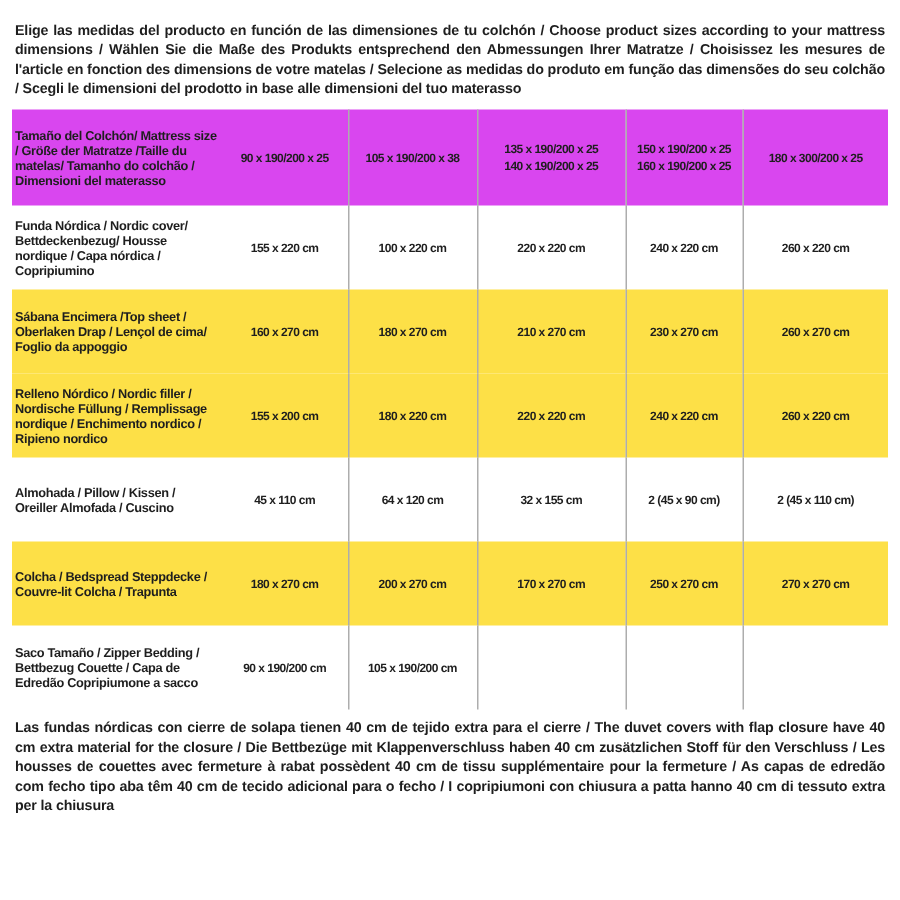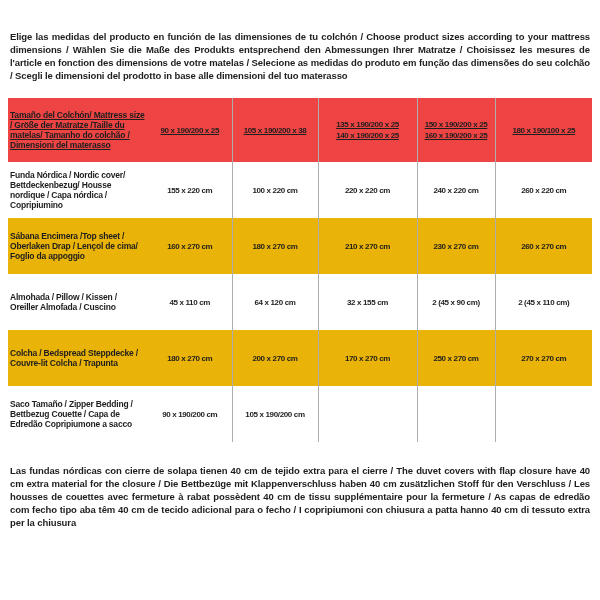--- a/index.html
+++ b/index.html
@@ -11,21 +11,21 @@
     position: relative;
     width: 600px;
     height: 600px;
     background: #ffffff;
     font-family: "Liberation Sans", sans-serif;
     color: #1e1e1e;
     box-sizing: border-box;
     overflow: hidden;
   }
   .intro, .footnote {
-    margin: 16px 10px;
+    margin: 0 10px;
     font-size: 9.5px;
     font-weight: 700;
     line-height: 13px;
     letter-spacing: -0.1px;
     text-align: justify;
     color: #1e1e1e;
   }
   .intro { padding-top: 14px; }
   .footnote { padding-top: 6px; }
   table.size-table {
@@ -48,23 +48,23 @@
     line-height: 10px;
     letter-spacing: -0.2px;
   }
   td.val {
     text-align: center;
     font-size: 8px;
     line-height: 11px;
     letter-spacing: -0.35px;
     white-space: pre;
   }
-  tr.head td { background: #ef4444; height: 60px; text-decoration: underline; }
+  tr.head td { background: #d946ef; height: 60px; }
   tr.body-row td { height: 52px; }
-  tr.shade td { background: #eab308; }
+  tr.shade td { background: #fde047; }
   td.sep { border-left: 1px solid #adadad; }
 </style>
 </head>
 <body>
 
 <div class="page">
 
   <p class="intro">Elige las medidas del producto en función de las dimensiones de tu colchón / Choose product sizes according to your mattress dimensions / Wählen Sie die Maße des Produkts entsprechend den Abmessungen Ihrer Matratze / Choisissez les mesures de l'article en fonction des dimensions de votre matelas / Selecione as medidas do produto em função das dimensões do seu colchão / Scegli le dimensioni del prodotto in base alle dimensioni del tuo materasso</p>
 
   <table class="size-table">
@@ -79,21 +79,21 @@
 
     <tbody>
         <tr class="head">
       <td class="label">Tamaño del Colchón/ Mattress size / Größe der Matratze /Taille du matelas/ Tamanho do colchão / Dimensioni del materasso</td>
       <td class="val">90 x 190/200 x 25</td>
       <td class="val sep">105 x 190/200 x 38</td>
       <td class="val sep">135 x 190/200 x 25
 140 x 190/200 x 25</td>
       <td class="val sep">150 x 190/200 x 25
 160 x 190/200 x 25</td>
-      <td class="val sep">180 x 190/100 x 25</td>
+      <td class="val sep">180 x 300/200 x 25</td>
     </tr>
 
     <tr class="body-row">
       <td class="label">Funda Nórdica / Nordic cover/ Bettdeckenbezug/ Housse nordique / Capa nórdica / Copripiumino</td>
       <td class="val">155 x 220 cm</td>
       <td class="val sep">100 x 220 cm</td>
       <td class="val sep">220 x 220 cm</td>
       <td class="val sep">240 x 220 cm</td>
       <td class="val sep">260 x 220 cm</td>
     </tr>
@@ -101,20 +101,28 @@
     <tr class="body-row shade">
       <td class="label">Sábana Encimera /Top sheet / Oberlaken Drap / Lençol de cima/ Foglio da appoggio</td>
       <td class="val">160 x 270 cm</td>
       <td class="val sep">180 x 270 cm</td>
       <td class="val sep">210 x 270 cm</td>
       <td class="val sep">230 x 270 cm</td>
       <td class="val sep">260 x 270 cm</td>
     </tr>
 
 
+    <tr class="body-row shade">
+      <td class="label">Relleno Nórdico / Nordic filler / Nordische Füllung / Remplissage nordique / Enchimento nordico / Ripieno nordico</td>
+      <td class="val">155 x 200 cm</td>
+      <td class="val sep">180 x 220 cm</td>
+      <td class="val sep">220 x 220 cm</td>
+      <td class="val sep">240 x 220 cm</td>
+      <td class="val sep">260 x 220 cm</td>
+    </tr>
 
     <tr class="body-row">
       <td class="label">Almohada / Pillow / Kissen / Oreiller Almofada / Cuscino</td>
       <td class="val">45 x 110 cm</td>
       <td class="val sep">64 x 120 cm</td>
       <td class="val sep">32 x 155 cm</td>
       <td class="val sep">2 (45 x 90 cm)</td>
       <td class="val sep">2 (45 x 110 cm)</td>
     </tr>
 

